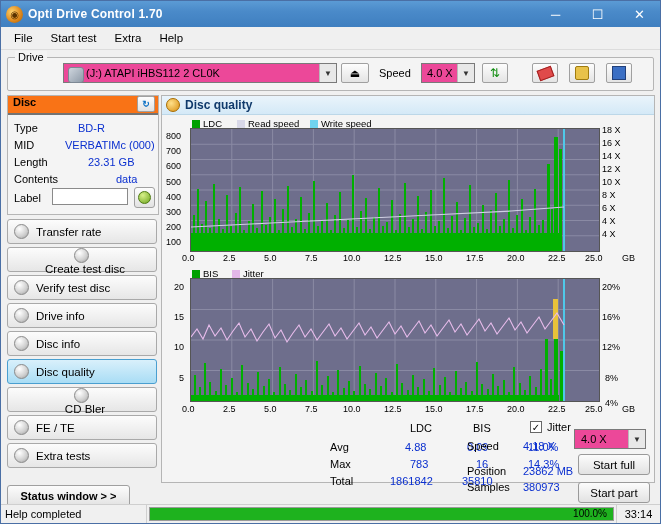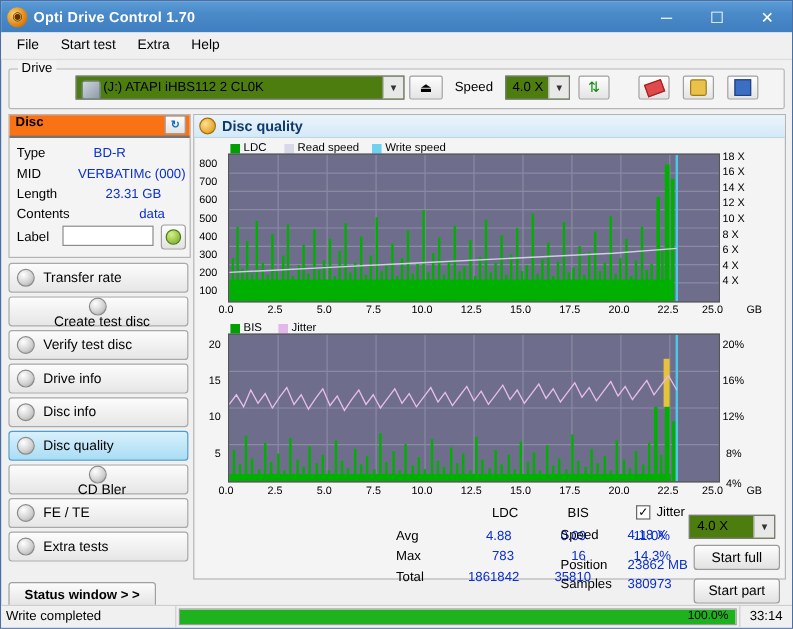--- a/index.html
+++ b/index.html
@@ -48,21 +48,21 @@
   .menuitem{padding:3px 9px;color:#000;font-size:11.5px;}
   
   .drivebar{
     position:absolute;left:6px;top:56px;width:645px;height:32px;
     border:1px solid #b5b5b5;background:#f4f4f4;border-radius:2px;
   }
   .legend-label{
     position:absolute;background:#f4f4f4;padding:0 3px;font-size:11px;color:#000;
   }
   .combo{
-    position:absolute;background:#4d7c0f;border:1px solid #7a7a7a;
+    position:absolute;background:#ec4899;border:1px solid #7a7a7a;
     display:flex;align-items:center;box-sizing:border-box;
     font-size:11px;
   }
   .combo .arrow{
     margin-left:auto;width:16px;height:100%;
     background:#e8e8e8;border-left:1px solid #b9b9b9;
     display:flex;align-items:center;justify-content:center;font-size:8px;color:#333;
   }
   .btn3d{
     position:absolute;background:linear-gradient(to bottom,#fdfdfd,#e4e4e4);
@@ -589,21 +589,21 @@
   <div class="statval" style="position:absolute;left:522px;top:480px;">380973</div>
 
   <div class="combo" style="left:573px;top:428px;width:72px;height:20px;padding-left:6px;">
     <span>4.0 X</span>
     <span class="arrow">▼</span>
   </div>
   <div class="bigbtn" style="left:577px;top:453px;width:72px;height:21px;">Start full</div>
   <div class="bigbtn" style="left:577px;top:481px;width:72px;height:21px;">Start part</div>
 
   <div class="statusbar">
-    <div class="sb-cell" style="width:146px;">Write completed</div>
+    <div class="sb-cell" style="width:146px;">Help completed</div>
     <div class="sb-cell" style="width:470px;padding:0 2px;">
       <div class="progress" style="width:100%;">
         <div class="fill" style="width:100%;"></div>
         <span style="position:absolute;right:6px;top:0;line-height:12px;font-size:10px;color:#000;">100.0%</span>
       </div>
     </div>
     <div class="sb-cell" style="width:43px;border-right:none;justify-content:center;">33:14</div>
   </div>
 
 </div>

